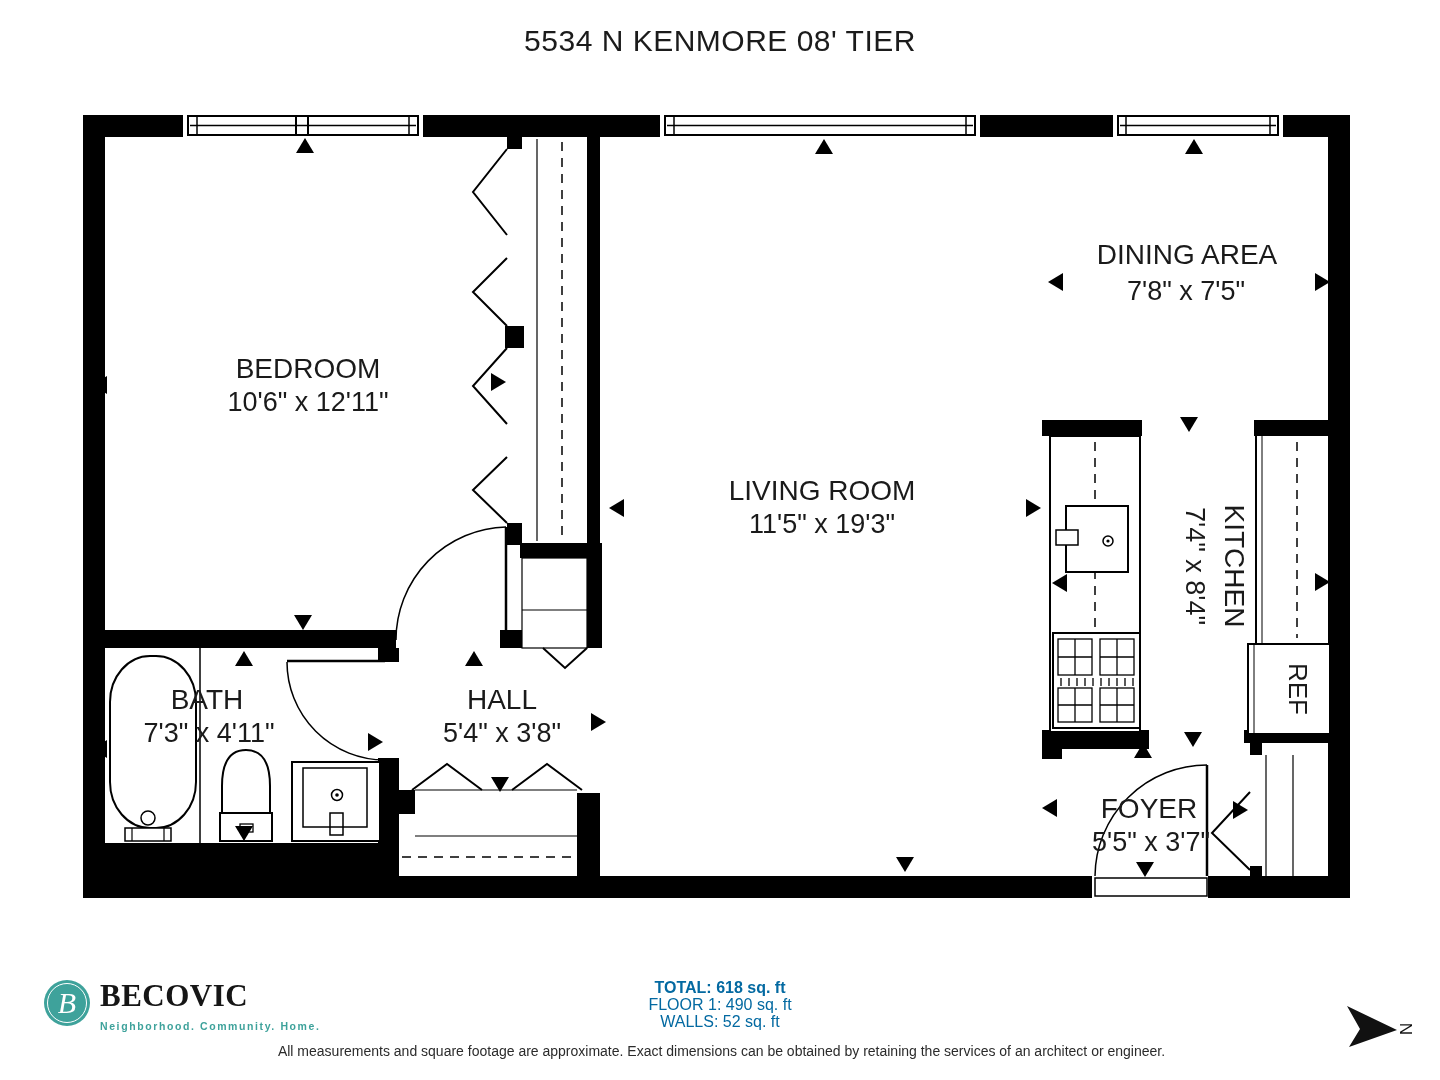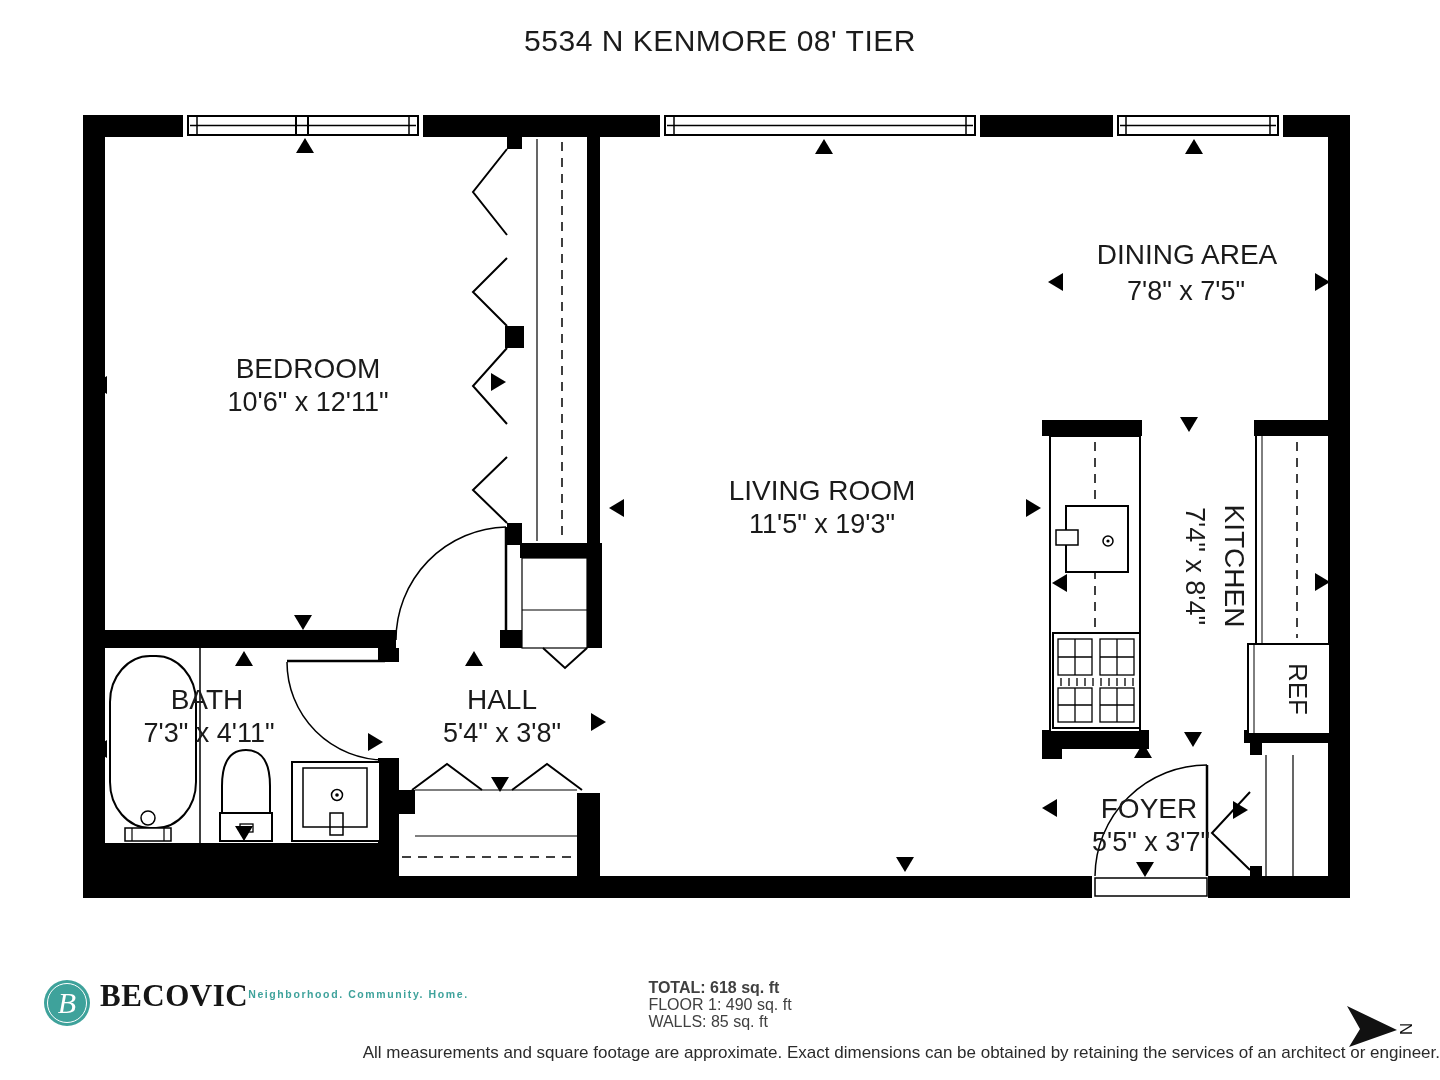--- a/index.html
+++ b/index.html
@@ -13,28 +13,28 @@
   .room-dims{font-size:27px;}
   .ref-label{font-size:26px;fill:#1a1a1a;}
   .wall{fill:#000;}
   .thin{stroke:#000;fill:none;}
   .fix{stroke:#000;fill:#fff;}
   .footer-brand{position:absolute;left:44px;top:980px;display:flex;align-items:flex-start;gap:10px;}
   .logo-circle{width:46px;height:46px;border-radius:50%;position:relative;flex:0 0 auto;}
   .logo-circle::before{content:"";position:absolute;inset:3px;border:1.5px solid #fff;border-radius:50%;}
   .logo-monogram{position:absolute;inset:0;display:flex;align-items:center;justify-content:center;
                  font-family:"Liberation Serif", serif;font-style:italic;font-size:30px;color:#fff;}
-  .brand-text{display:flex;}
+  .brand-text{display:flex;flex-direction:column;}
   .brand-name{font-family:"Liberation Serif", serif;font-weight:700;font-size:31px;
               letter-spacing:0.5px;color:#161616;line-height:32px;}
   .brand-tagline{font-size:10.5px;font-weight:700;letter-spacing:1.6px;margin-top:8px;}
-  .summary{position:absolute;left:50%;transform:translateX(-50%);top:979px;
-           font-size:16px;line-height:17px;color:#404040;}
+  .summary{position:absolute;left:50%;transform:translateX(-50%);top:979px;text-align:center;
+           font-size:16px;line-height:17px;color:#0369a1;}
   .summary .total-line{font-weight:700;}
-  .disclaimer{position:absolute;left:3px;right:0;top:1043px;text-align:right;font-size:17px;color:#2b2b2b;}
+  .disclaimer{position:absolute;left:3px;right:0;top:1043px;text-align:center;font-size:14px;color:#2b2b2b;}
 </style>
 </head>
 <body>
 
 <div class="page">
 
   <div class="page-title">5534 N KENMORE 08' TIER</div>
 
   <svg class="plan-svg" width="1440" height="1080" viewBox="0 0 1440 1080">
     <defs>
@@ -269,17 +269,17 @@
     </div>
     <div class="brand-text">
       <span class="brand-name">BECOVIC</span>
       <span class="brand-tagline" style="color: rgb(62, 162, 155);">Neighborhood. Community. Home.</span>
     </div>
   </div>
 
   <div class="summary">
     <div class="total-line">TOTAL: 618 sq. ft</div>
     <div>FLOOR 1: 490 sq. ft</div>
-    <div>WALLS: 85 sq. ft</div>
+    <div>WALLS: 52 sq. ft</div>
   </div>
 
   <div class="disclaimer">All measurements and square footage are approximate. Exact dimensions can be obtained by retaining the services of an architect or engineer.</div>
 </div>
 
 </body></html>

